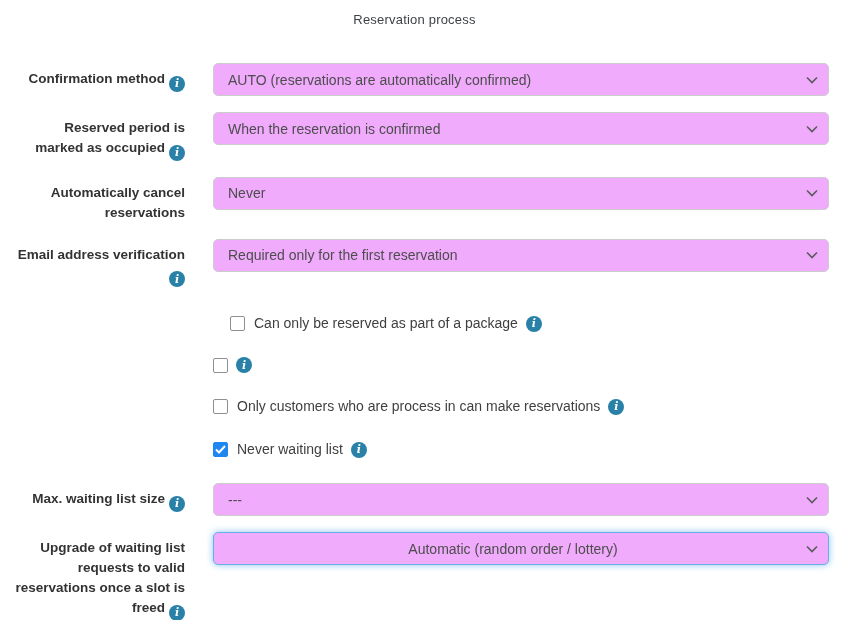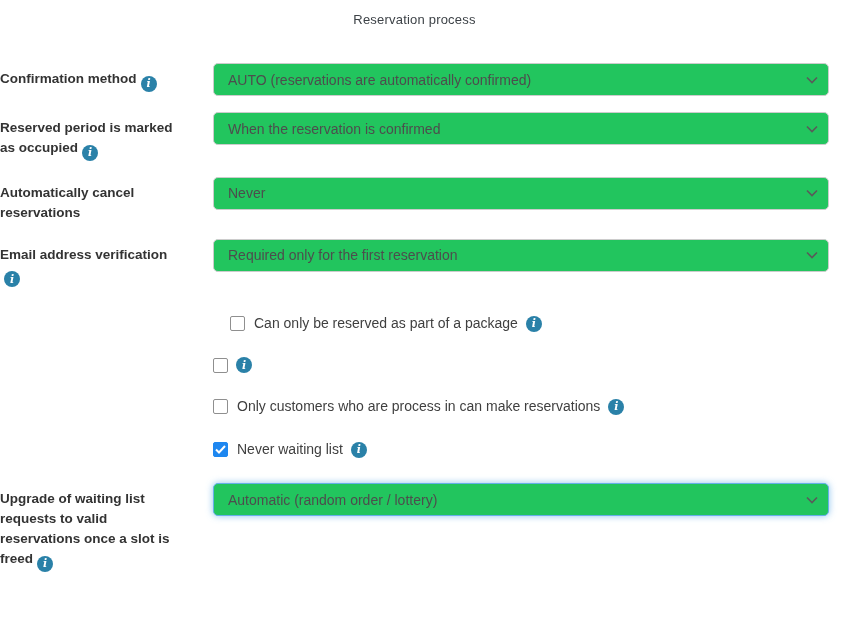--- a/index.html
+++ b/index.html
@@ -26,26 +26,27 @@
   }
   
   .row { margin-bottom: 16px; }
   .select-row {
     display: grid;
     grid-template-columns: 185px 616px;
     column-gap: 28px;
     align-items: start;
   }
   .control-label {
-    text-align: left;
+    text-align: right;
     font-size: 13.5px;
     font-weight: 700;
     color: #333333;
     line-height: 20px;
     padding-top: 6px;
+    margin-left: 15px;
   }
   .checkbox-row {
     margin-left: 213px;
     margin-bottom: 24px;
     display: flex;
     align-items: center;
     gap: 9px;
     font-size: 14px;
     color: #3f3f3f;
     line-height: 19px;
@@ -56,28 +57,29 @@
   select.form-select {
     -webkit-appearance: none;
     -moz-appearance: none;
     appearance: none;
     width: 100%;
     height: 33px;
     padding: 0 30px 0 14px;
     font-family: "Liberation Sans", "DejaVu Sans", sans-serif;
     font-size: 14px;
     color: #4d4d4d;
-    background: #22c55e;
+    background: #f0abfc;
     border: 1px solid #cccccc;
     border-radius: 5px;
     outline: none;
   }
   select.form-select.focused {
     border-color: var(--focus-border, #66afe9);
     box-shadow: 0 0 7px rgba(102,175,233,0.75);
+    text-align: center;
   }
   .chevron {
     position: absolute;
     right: 11px;
     top: 50%;
     transform: translateY(-50%);
     pointer-events: none;
     display: inline-flex;
     color: #5a5a5a;
   }
@@ -208,20 +210,33 @@
       <div class="row checkbox-row">
     <span class="checkbox checked" role="checkbox" aria-checked="true">
       <svg width="11" height="9" viewBox="0 0 11 9" aria-hidden="true">
         <polyline points="1,4.5 4,7.5 10,1" fill="none" stroke="#ffffff" stroke-width="2"></polyline>
       </svg>
     </span>
     <span class="checkbox-text">Never waiting list</span>
     <span class="info-icon" style="margin-left:-1px;">i</span>
   </div>
       <div class="row select-row">
+    <div class="control-label"><span>Max. waiting list size</span><span class="info-icon">i</span></div>
+    <div class="select-wrap">
+      <select class="form-select">
+        <option>---</option>
+      </select>
+      <span class="chevron">
+        <svg width="12" height="8" viewBox="0 0 12 8" aria-hidden="true">
+          <polyline points="1,1.5 6,6.5 11,1.5" fill="none" stroke="currentColor" stroke-width="1.6"></polyline>
+        </svg>
+      </span>
+    </div>
+  </div>
+      <div class="row select-row">
     <div class="control-label"><span>Upgrade of waiting list requests to valid reservations once a slot is freed</span><span class="info-icon">i</span></div>
     <div class="select-wrap">
       <select class="form-select focused">
         <option>Automatic (random order / lottery)</option>
       </select>
       <span class="chevron">
         <svg width="12" height="8" viewBox="0 0 12 8" aria-hidden="true">
           <polyline points="1,1.5 6,6.5 11,1.5" fill="none" stroke="currentColor" stroke-width="1.6"></polyline>
         </svg>
       </span>

